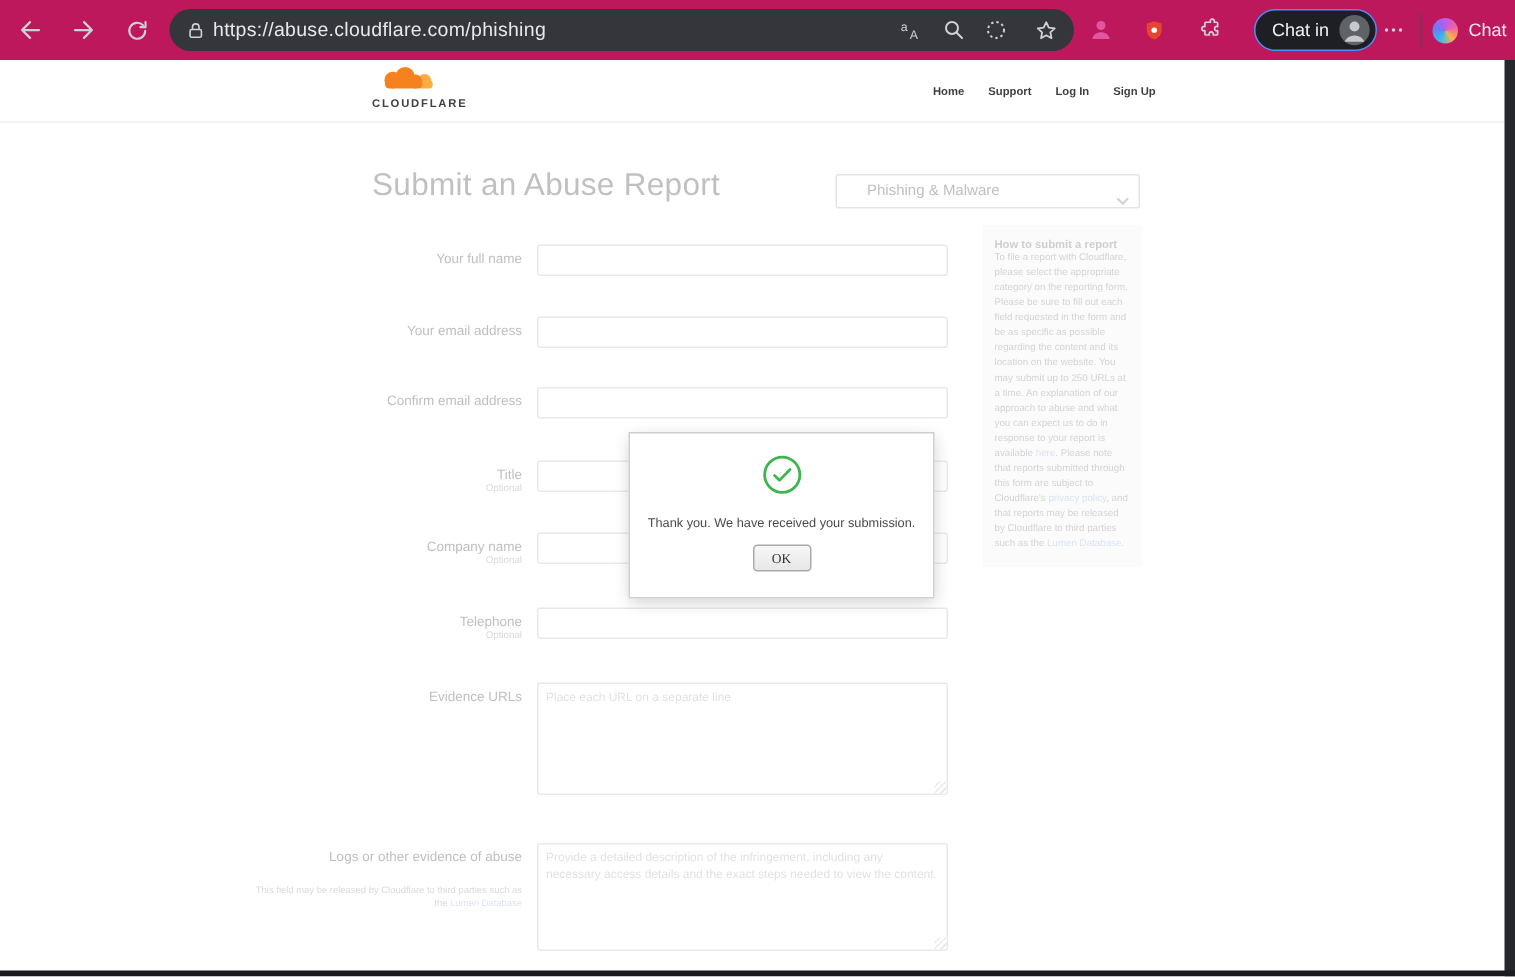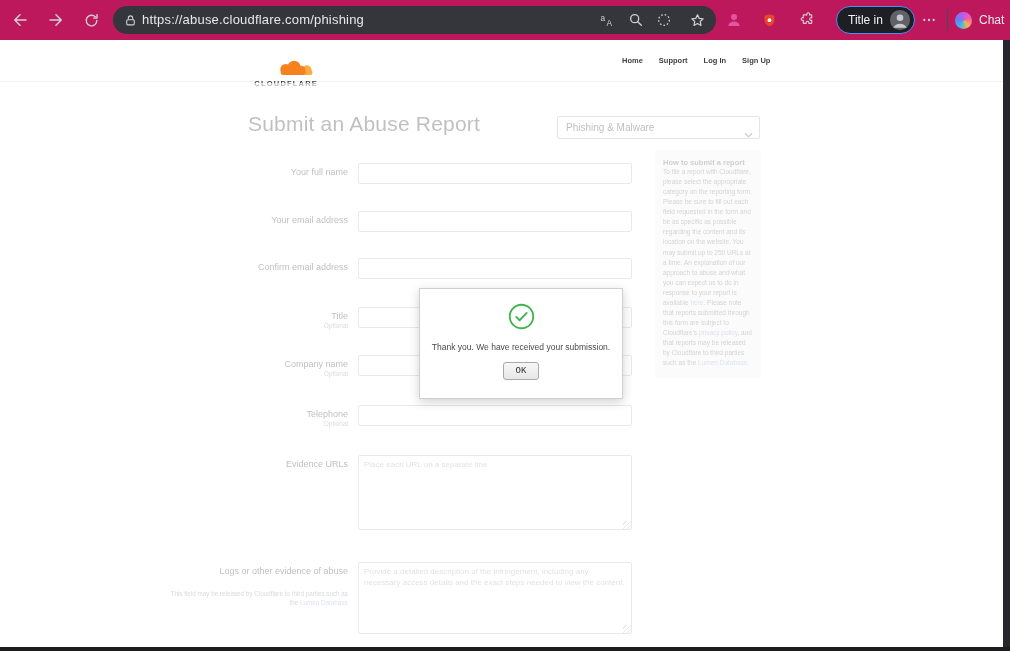--- a/index.html
+++ b/index.html
@@ -19,28 +19,28 @@
     background:conic-gradient(from 210deg,#35b9f1,#6a7df1,#b75cf0,#ef5da8,#f8b24a,#35b9f1)}
   .chat-label{position:absolute;left:979px;top:13px;font-size:12px;color:#e8eaed}
 
   
   .right-edge{position:absolute;right:0;top:40px;width:7px;height:611px;background:#26272c;z-index:80}
   .bottom-edge{position:absolute;left:0;bottom:0;width:100%;height:4px;background:#1b1c20;z-index:80}
 
   
   .page{position:absolute;left:0;top:40px;width:1003px;height:611px;background:#fff;overflow:hidden}
   .site-header{position:absolute;left:0;top:0;width:100%;height:42px;background:#fff;border-bottom:1px solid #f1f1f1}
-  .logo{position:absolute;left:248px;top:20px;width:70px;text-align:right}
+  .logo{position:absolute;left:248px;top:4px;width:70px;text-align:left}
   .logo-text{font-size:7.5px;font-weight:bold;letter-spacing:1.2px;color:#404041;margin-top:-2px}
   .site-nav{position:absolute;left:622px;top:16px;display:flex;gap:16px}
   .nav-item{font-size:7.5px;color:#3f3f3f;font-weight:bold;cursor:pointer}
 
   .page-title{position:absolute;left:248px;top:72px;font-size:21px;font-weight:400;color:#5a5a5a;letter-spacing:.2px}
   .cat-select{position:absolute;left:557px;top:76px;width:203px;height:23px;border:1px solid #b9b9b9;border-radius:2px;
-    background:#fff;font-size:10px;color:#555;line-height:21px;padding-left:8px}
+    background:#fff;font-size:10px;color:#555;line-height:21px;padding-left:20px}
   .cat-chevron{position:absolute;right:6px;top:7px}
 
   
   .sidebar{position:absolute;left:655px;top:110px;width:106px;background:#f5f5f6;padding:8px 8px 10px}
   .sidebar-title{font-size:7.5px;font-weight:bold;color:#7e7e7e;margin-bottom:0}
   .sidebar-body{font-size:6.5px;line-height:1.55;color:#8b8b8b}
   .slink{color:#9db3d8}
 
   
   .frow{position:absolute;left:0;width:660px}
@@ -56,21 +56,21 @@
   .logs-note{font-size:6.3px;color:#9b9b9b;line-height:1.5;margin-top:3px}
   .logs-note .slink{color:#9db3d8}
 
   
   .dim{position:absolute;left:0;top:43px;width:100%;height:568px;background:rgba(255,255,255,.62);z-index:40;pointer-events:none}
   .modal{position:absolute;left:419px;top:248px;width:204px;height:111px;background:#fff;border:1px solid #cfcfcf;
     box-shadow:0 3px 10px rgba(0,0,0,.18);z-index:50;text-align:center}
   .modal-check{margin-top:14px}
   .modal-msg{font-size:8.5px;color:#4a4a4a;margin-top:8px}
   .ok-btn{margin-top:10px;font-size:9px;color:#333;border:1px solid #a9a9a9;border-radius:3px;
-    background:linear-gradient(#f7f7f7,#e7e7e7);padding:3px 12px;cursor:pointer;font-family:Liberation Mono, monospace}
+    background:linear-gradient(#f7f7f7,#e7e7e7);padding:3px 12px;cursor:pointer;font-family:Liberation Serif, serif}
 </style>
 </head>
 <body>
 
 <div class="toolbar">
   <div class="tb-item" style="left:6px">
     <svg width="18" height="18" viewBox="0 0 24 24">
         <path d="M20 12H5M12 5l-7 7 7 7" stroke="#cfd1d4" stroke-width="2" fill="none" stroke-linecap="round" stroke-linejoin="round"></path>
       </svg>
   </div>
@@ -130,21 +130,21 @@
         <circle cx="12" cy="11.5" r="2.6" fill="#fff"></circle>
       </svg>
   </div>
   <div class="tb-item" style="left:793px">
     <svg width="17" height="17" viewBox="0 0 24 24">
         <path d="M9 4h2.2a2 2 0 1 1 3.6 0H17a1 1 0 0 1 1 1v3.2a2 2 0 1 0 0 3.6V15a1 1 0 0 1-1 1h-3.2a2 2 0 1 0-3.6 0H7a1 1 0 0 1-1-1v-3.2a2 2 0 1 1 0-3.6V5a1 1 0 0 1 1-1z" stroke="#cfd1d4" stroke-width="1.6" fill="none" stroke-linejoin="round"></path>
       </svg>
   </div>
 
   <div class="signin-pill">
-    <span class="signin-label">Title in</span>
+    <span class="signin-label">Chat in</span>
     <svg width="22" height="22" viewBox="0 0 24 24">
         <circle cx="12" cy="12" r="11" fill="#5f6368"></circle>
         <circle cx="12" cy="9.5" r="3.6" fill="#c7c9cc"></circle>
         <path d="M4.8 20.5a8 8 0 0 1 14.4 0z" fill="#c7c9cc"></path>
       </svg>
   </div>
 
   <div class="tb-item" style="left:915px">
     <svg width="16" height="16" viewBox="0 0 24 24">
         <circle cx="5" cy="12" r="1.7" fill="#cfd1d4"></circle>

